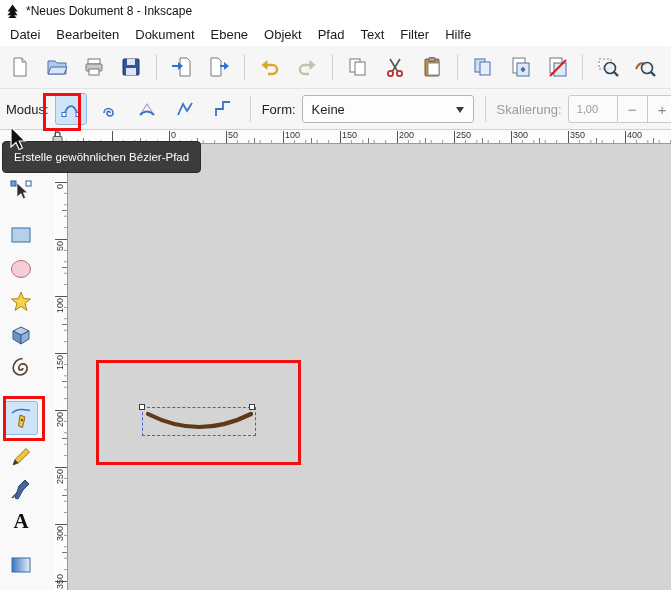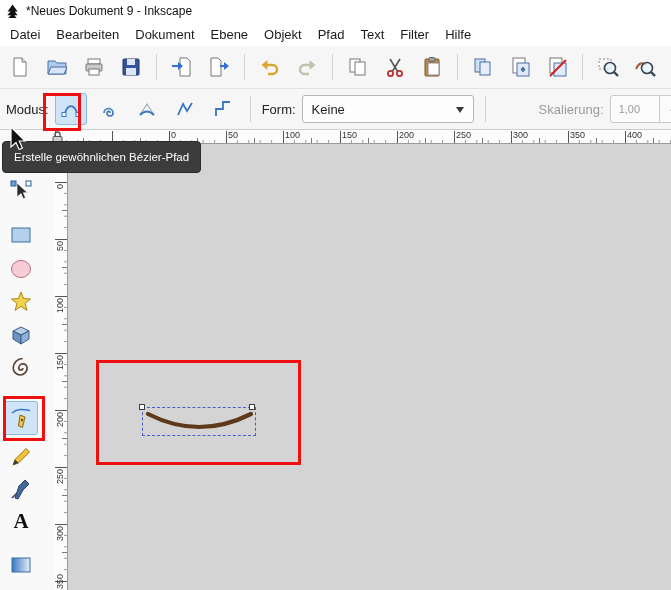--- a/index.html
+++ b/index.html
@@ -13,21 +13,21 @@
   .cmdbar { position:absolute; top:46px; left:0; width:100%; height:43px; background:#f6f6f6; display:flex; align-items:center; gap:3px; padding-left:3px; border-bottom:1px solid #e2e2e2; }
   .cmd-btn { width:34px; height:34px; flex:0 0 auto; display:flex; align-items:center; justify-content:center; background:transparent; border:none; }
   .vsep { width:1px; height:26px; background:#d2d2d2; margin:0 5px; flex:0 0 auto; }
 
   .toolctrl { position:absolute; top:89px; left:0; width:100%; height:41px; background:#f6f6f6; border-bottom:1px solid #cfcfcf; display:flex; align-items:center; padding-left:6px; font-size:13px; color:#222; gap:6px; }
   .mode-btn { width:32px; height:32px; flex:0 0 auto; display:flex; align-items:center; justify-content:center; border:1px solid transparent; background:transparent; border-radius:3px; }
   .mode-btn.active { background:#cfe4f7; border-color:#8ebce4; }
   .combo { width:172px; height:28px; background:#fdfdfd; border:1px solid #b6b6b6; border-radius:3px; display:flex; align-items:center; padding:0 9px; gap:6px; font-size:13px; flex:0 0 auto; }
   .combo-value { flex:1; }
   .combo-arrow { width:0; height:0; border:4.5px solid transparent; border-top:6px solid #3a3a3a; margin-top:6px; }
-  .lbl-disabled { color:#9b9b9b;margin-left:42px; }
+  .lbl-disabled { color:#9b9b9b; }
   .spin { display:flex; align-items:center; flex:0 0 auto; }
   .spin-val { width:50px; height:28px; border:1px solid #c9c9c9; background:#fbfbfb; color:#9b9b9b; font-size:11px; display:flex; align-items:center; padding-left:8px; border-radius:3px 0 0 3px; }
   .spin-btn { width:30px; height:28px; border:1px solid #c9c9c9; border-left:none; background:#fbfbfb; color:#8a8a8a; font-size:15px; line-height:1; }
   .spin-btn.plus { border-radius:0 3px 3px 0; }
 
   .palette { position:absolute; left:0; top:130px; width:54px; height:460px; background:#f9f9f9; }
   .tool-btn { position:absolute; left:4px; width:34px; height:34px; display:flex; align-items:center; justify-content:center; background:transparent; border:1px solid transparent; border-radius:3px; }
   .tool-btn.active { background:#cfe4f7; border-color:#8ebce4; }
   .text-glyph { font-family:"Liberation Serif",serif; font-size:21px; font-weight:bold; color:#101010; line-height:1; }
 
@@ -51,21 +51,21 @@
   .cursor { position:absolute; left:10px; top:126px; z-index:70; }
   .corner-lock { position:absolute; left:51px; top:130px; z-index:10; }
 </style>
 </head>
 <body>
 
 <div class="titlebar">
   <svg width="15" height="16" viewBox="0 0 16 16">
       <path d="M8 1 L13.5 8.5 H10.5 L13.5 12.5 H9.8 L12.5 15.5 H3.5 L6.3 12.5 H2.5 L5.8 8.5 H2.8 Z" fill="#111"></path>
     </svg>
-  <span>*Neues Dokument 9 - Inkscape</span>
+  <span>*Neues Dokument 8 - Inkscape</span>
 </div>
 
 <div class="menubar">
   <span class="menu-item">Datei</span>
   <span class="menu-item">Bearbeiten</span>
   <span class="menu-item">Dokument</span>
   <span class="menu-item">Ebene</span>
   <span class="menu-item">Objekt</span>
   <span class="menu-item">Pfad</span>
   <span class="menu-item">Text</span>

